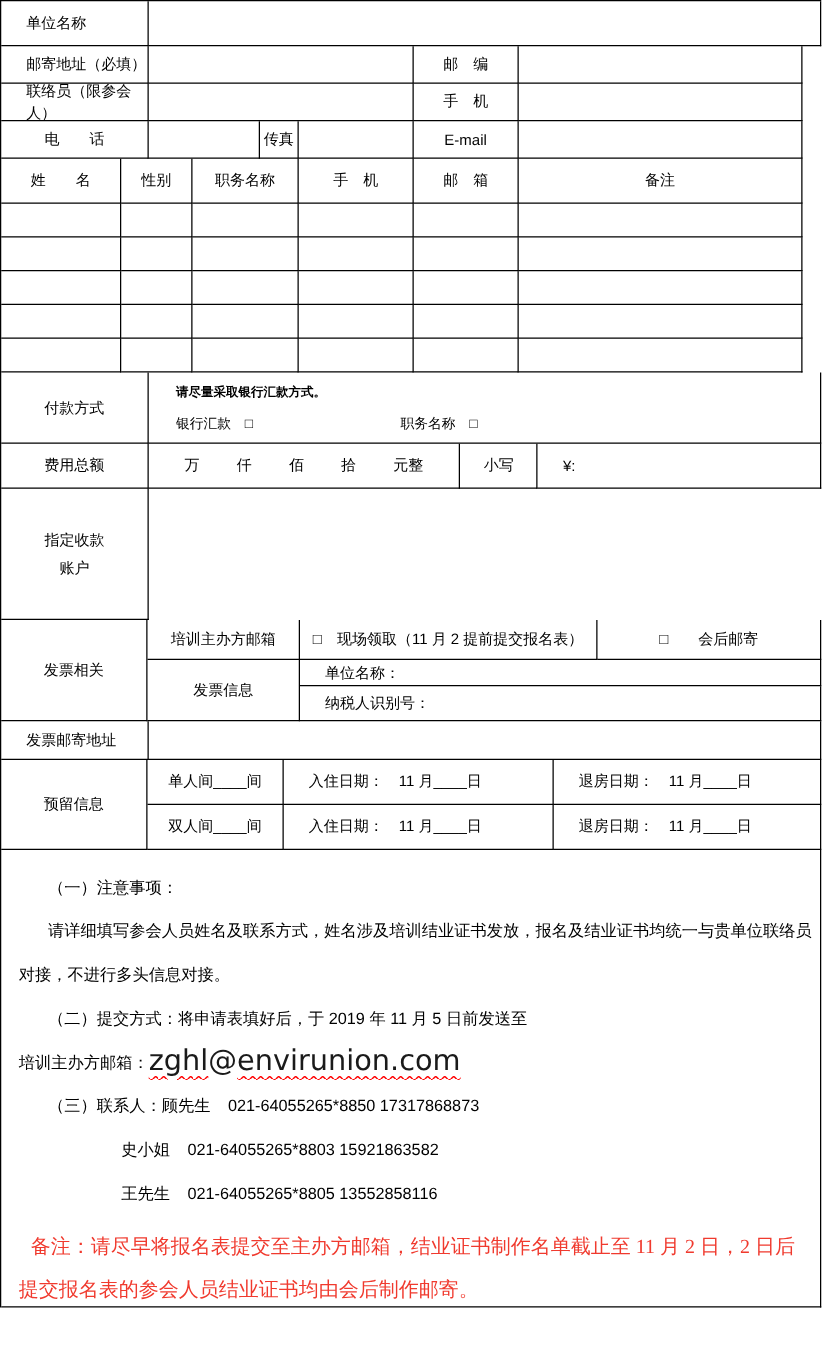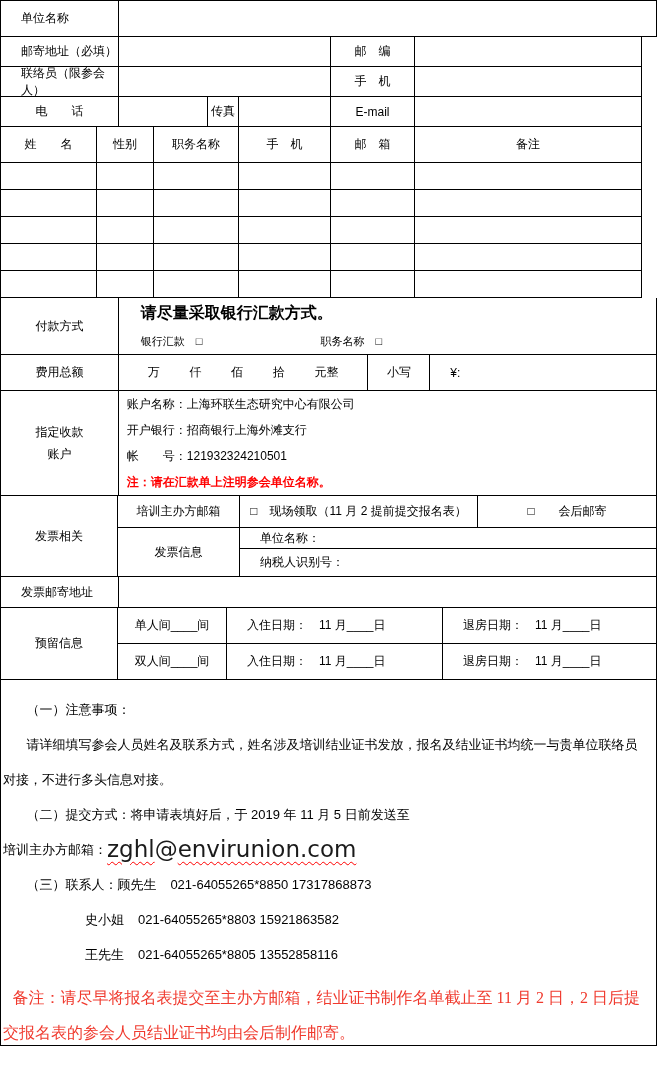--- a/index.html
+++ b/index.html
@@ -22,31 +22,31 @@
   .w96{width:96px}.w57{width:57px}.w85{width:85px}.w250{width:250px}
   .w62{width:62px}.w122{width:122px}.w238{width:238px}.w179{width:179px}
   .w417{width:417px}.w109{width:109px}.w83{width:83px}.w347{width:347px}
   .w216{width:216px}.w214{width:214px}.w657{width:657px}
   
   .h36{height:36px}.h30{height:30px}.h27{height:27px}.h57{height:57px}
   .h105{height:105px}.h32{height:32px}.h21{height:21px}.h28{height:28px}
   .h31{height:31px}.h35{height:35px}.h72{height:72px}.h81{height:81px}
   .h49{height:49px}
   .pay-cell { flex-direction:column; align-items:flex-start; justify-content:center; padding-left:22px; }
-  .pay-note { font-size:16px; font-weight:bold; margin-bottom:10px; }
+  .pay-note { font-size:10px; font-weight:bold; margin-bottom:10px; }
   .pay-opts { font-size:11px; display:flex; }
   .pay-opts .opt2 { margin-left:118px; }
   .units { justify-content:space-around; padding:0 14px; }
   .acct { flex-direction:column; align-items:flex-start; justify-content:center; padding-left:8px; line-height:26px; }
   .red { color:#ff0000; }
   .bold { font-weight:bold; }
   .lbl2 { flex-direction:column; justify-content:center; line-height:22px; text-align:center; }
   .hotel-note { margin-left:4px; }
   .notes { height:366px; border-right:1px solid #000; border-bottom:1px solid #000;
-           padding:12px 6px 0 2px; font-size:13px; }
+           padding:12px 6px 0 14px; font-size:13px; }
   .notes p { line-height:35px; }
   .np { text-indent:1.8em; }
   .body-p { text-indent:1.8em; }
   .email-line { display:flex; align-items:flex-end; line-height:40px; }
   .email-big { font-size:23px; font-family:"DejaVu Sans",sans-serif; color:#1a1a1a; }
   .wavy { text-decoration:underline wavy #ff0000 1px; text-underline-offset:4px; }
   .contact-cont { margin-left:82px; }
   .remark { color:#f03a2e; font-family:"Liberation Serif","DejaVu Serif",serif;
             font-size:16px; line-height:33px; text-indent:0.6em; margin-top:8px; }
   .sp2 { display:inline-block; width:14px; }
@@ -159,26 +159,20 @@
       <div class="c w227 lp">
         <span>¥:</span>
       </div>
     </div>
 
     <div class="row h105">
       <div class="c w118 lbl2 ctr">
         <span>指定收款</span>
         <span>账户</span>
       </div>
-      <div class="c w539 acct">
-        <span>账户名称：上海环联生态研究中心有限公司</span>
-        <span>开户银行：招商银行上海外滩支行</span>
-        <span>帐　　号：121932324210501</span>
-        <span class="red bold">注：请在汇款单上注明参会单位名称。</span>
-      </div>
     </div>
 
     <div class="row">
       <div class="c w118 ctr h81">发票相关</div>
       <div class="col">
         <div class="row h32">
           <div class="c w122 ctr">培训主办方邮箱</div>
           <div class="c w238 ctr">□　现场领取（11 月 2 提前提交报名表）</div>
           <div class="c w179 ctr">□　　会后邮寄</div>
         </div>

